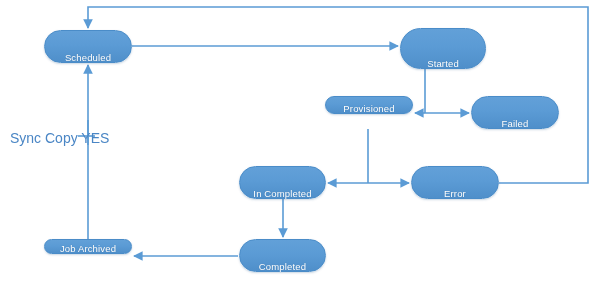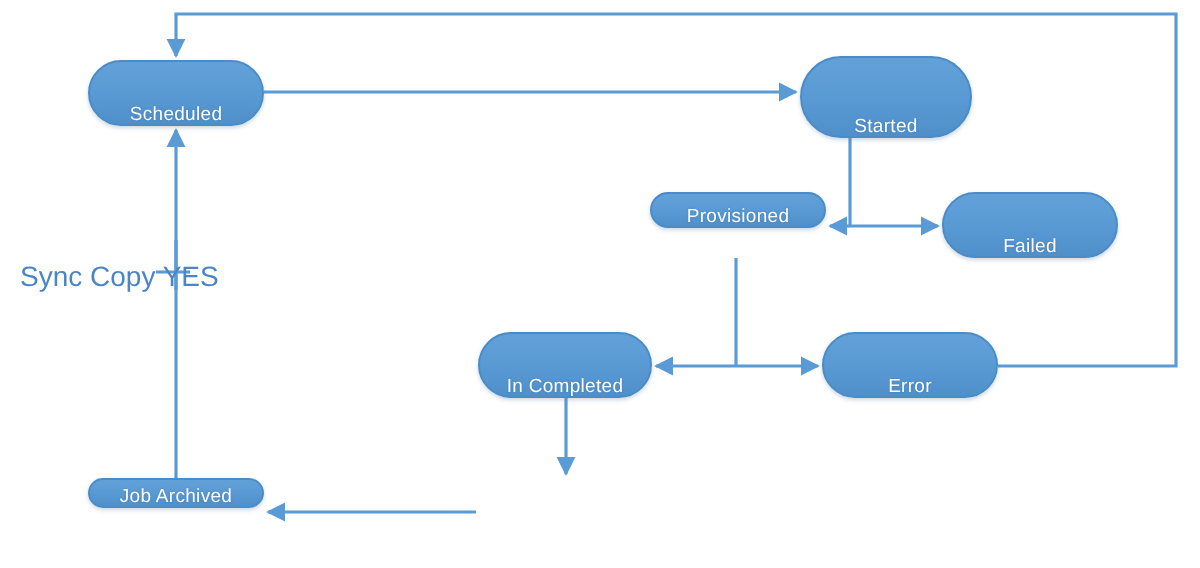--- a/index.html
+++ b/index.html
@@ -111,16 +111,19 @@
   </div>
 
   <div class="node" style="left:411px; top:166px; width:88px; height:33px;">
     <span class="node-label">Error</span>
   </div>
 
   <div class="node" style="left:44px;  top:239px; width:88px; height:15px;">
     <span class="node-label">Job Archived</span>
   </div>
 
+  <div class="node" style="left:239px; top:239px; width:87px; height:33px;">
+    <span class="node-label">Completed</span>
+  </div>
 
   <div class="edge-label" style="left:10px; top:131px;">Sync Copy YES</div>
 
 </div>
 
 </body></html>

